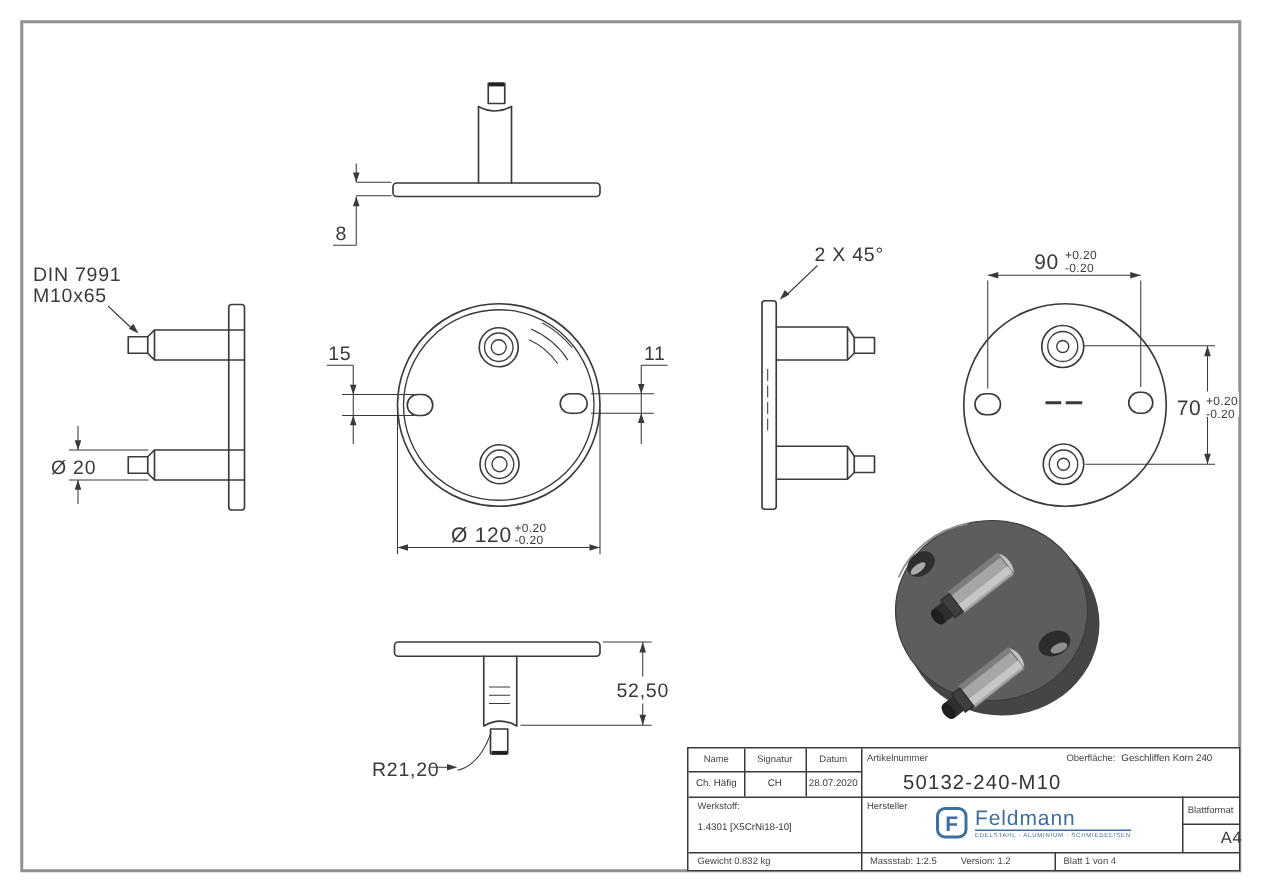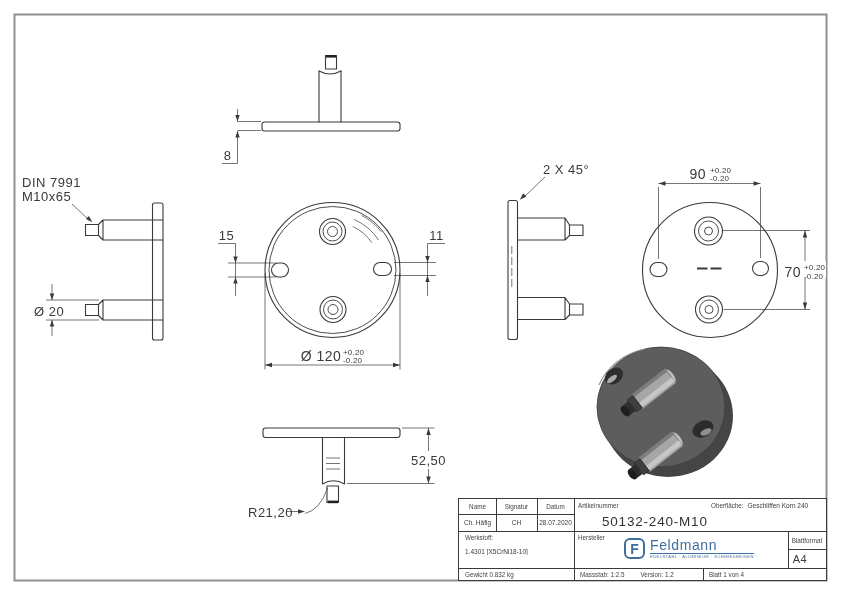--- a/index.html
+++ b/index.html
@@ -222,21 +222,21 @@
         <span class="logo-f">F</span>
       </div>
       <div class="logo-texts">
         <span class="logo-name">Feldmann</span>
         <span class="logo-tag">EDELSTAHL · ALUMINIUM · SCHMIEDEEISEN</span>
       </div>
     </div>
   </div>
 
   <div class="cell lbl" style="left:329px;top:32px;width:38px;height:18px;">Blattformat</div>
-  <div class="cell a4" style="left:322px;top:50px;width:38px;height:19px;">A4</div>
+  <div class="cell a4" style="left:343px;top:50px;width:38px;height:19px;">A4</div>
 
   <div class="cell left lbl" style="left:6px;top:69px;width:105px;height:12px;">Gewicht 0.832 kg</div>
   <div class="cell left" style="left:121px;top:69px;width:120px;height:12px;gap:16px;">
     <span class="lbl">Massstab: 1:2.5</span>
     <span class="lbl">Version: 1.2</span>
   </div>
   <div class="cell left lbl" style="left:250px;top:69px;width:110px;height:12px;">Blatt 1 von 4</div>
 </div>
 
 </div>

